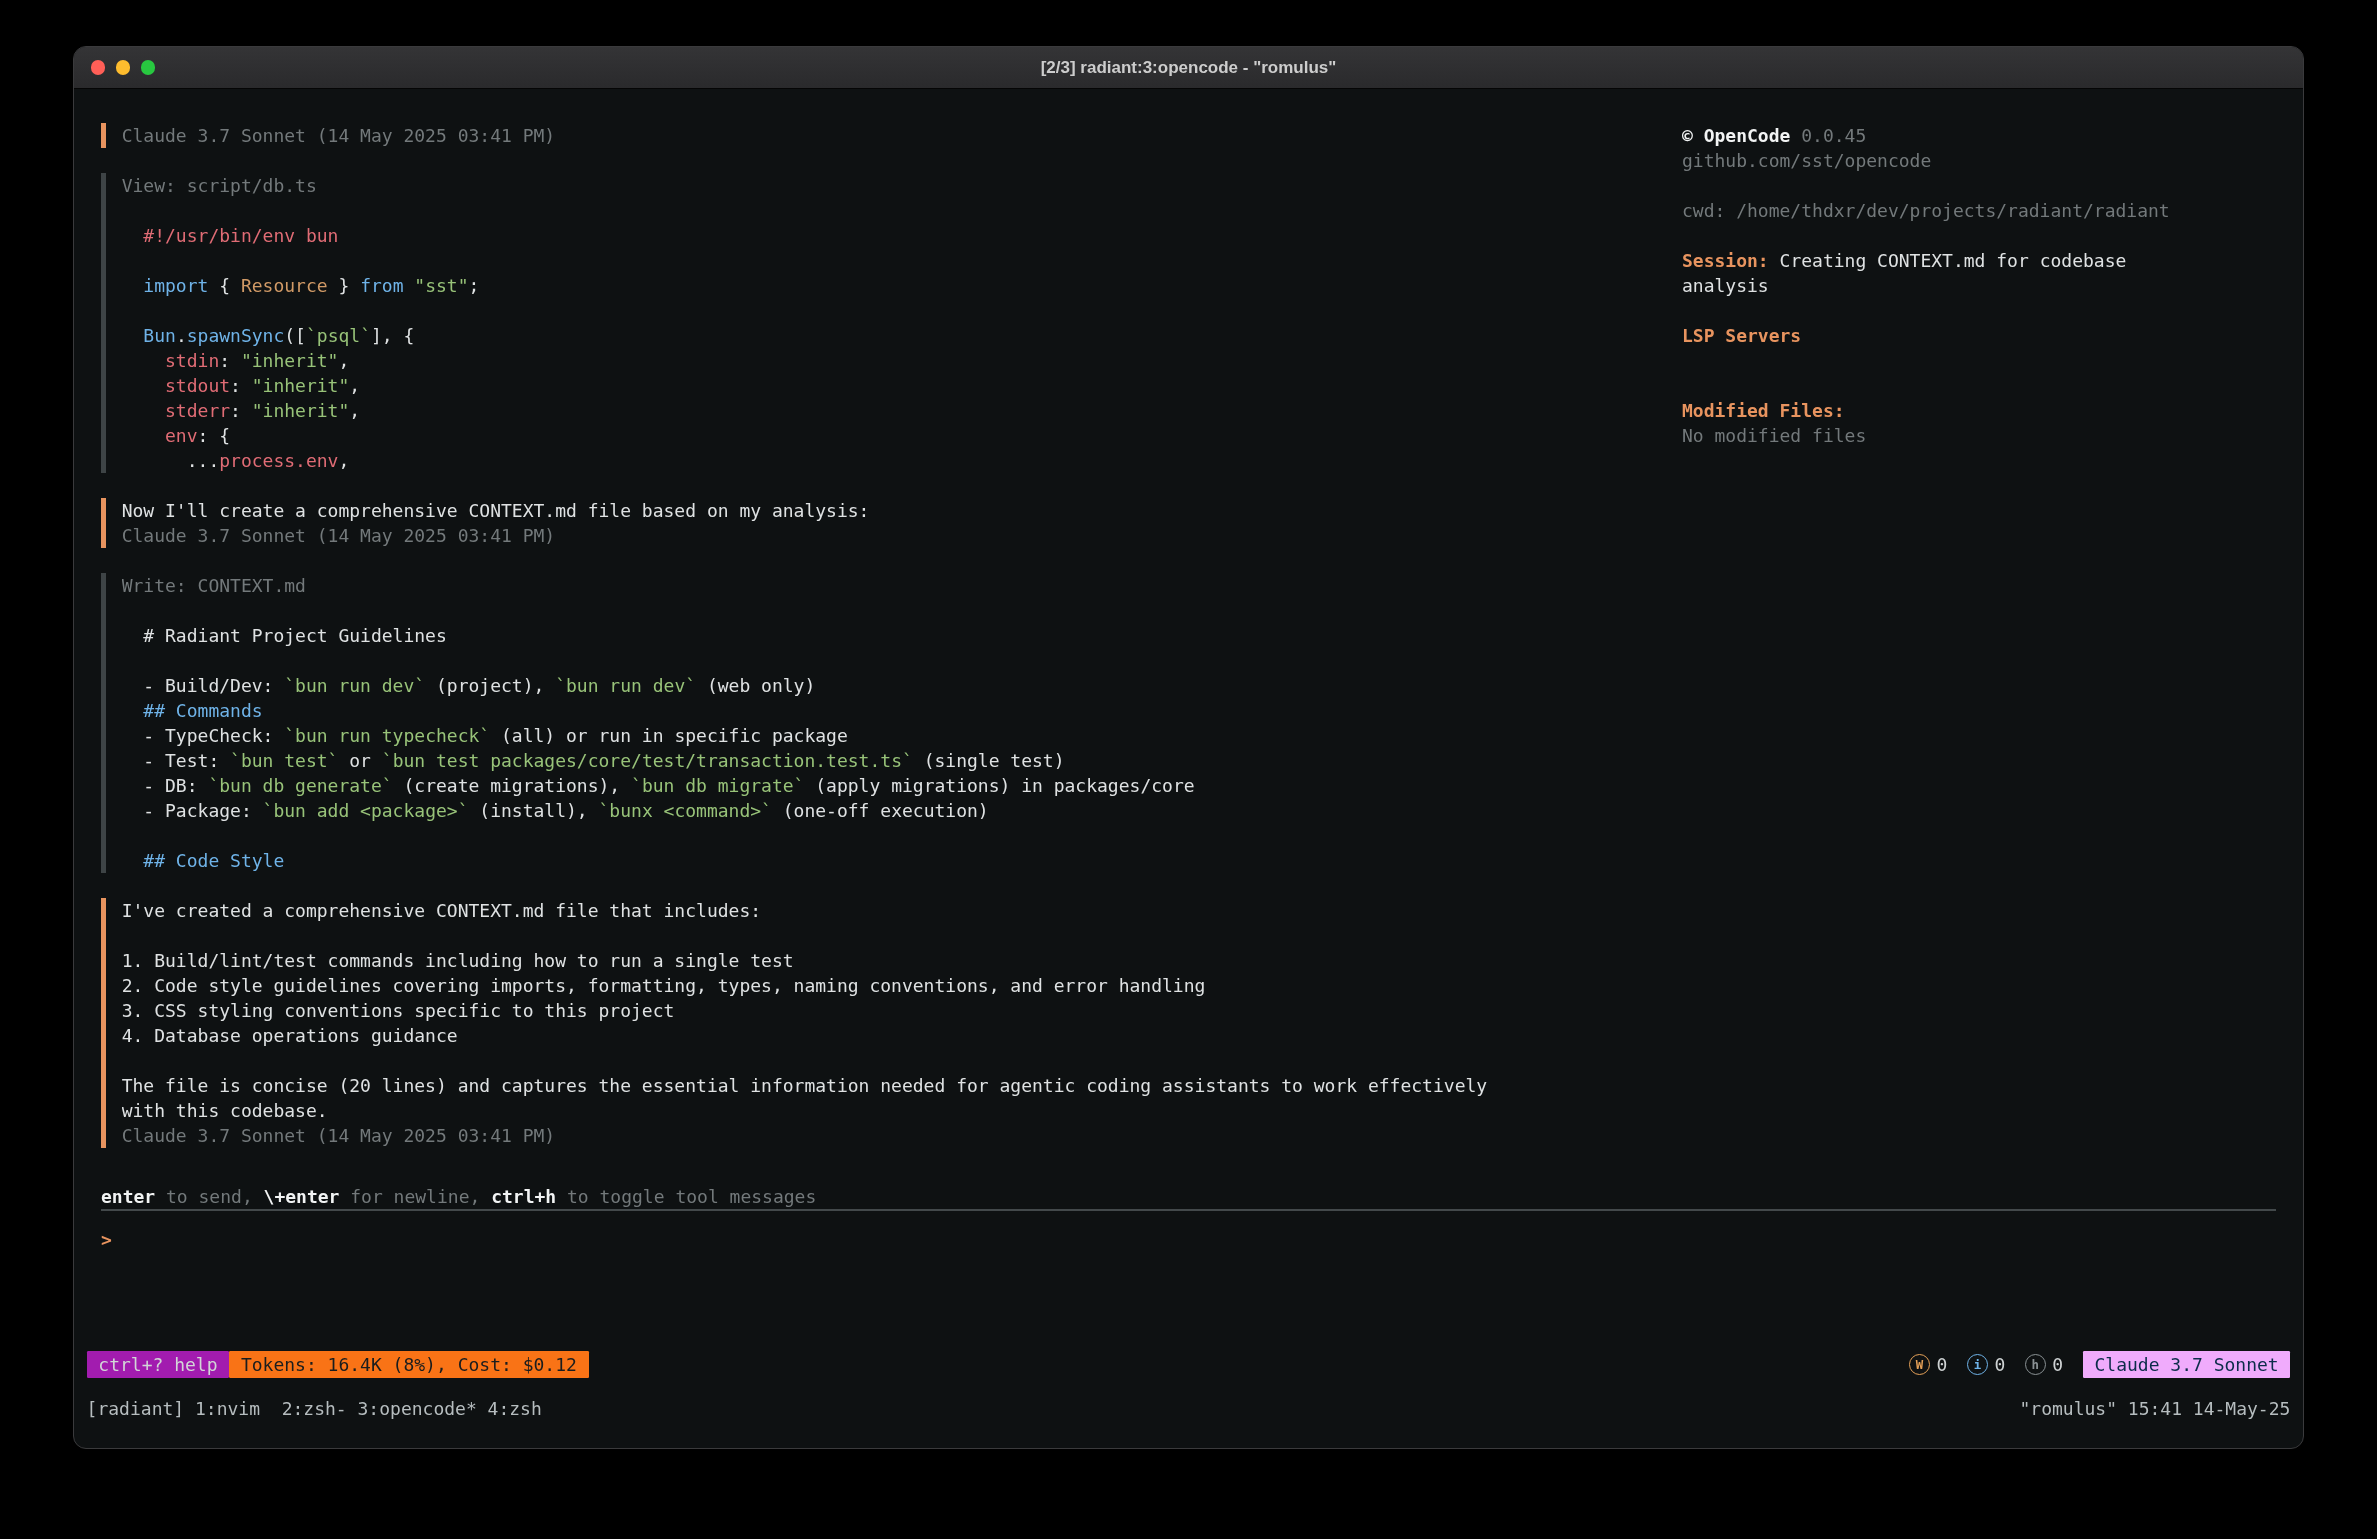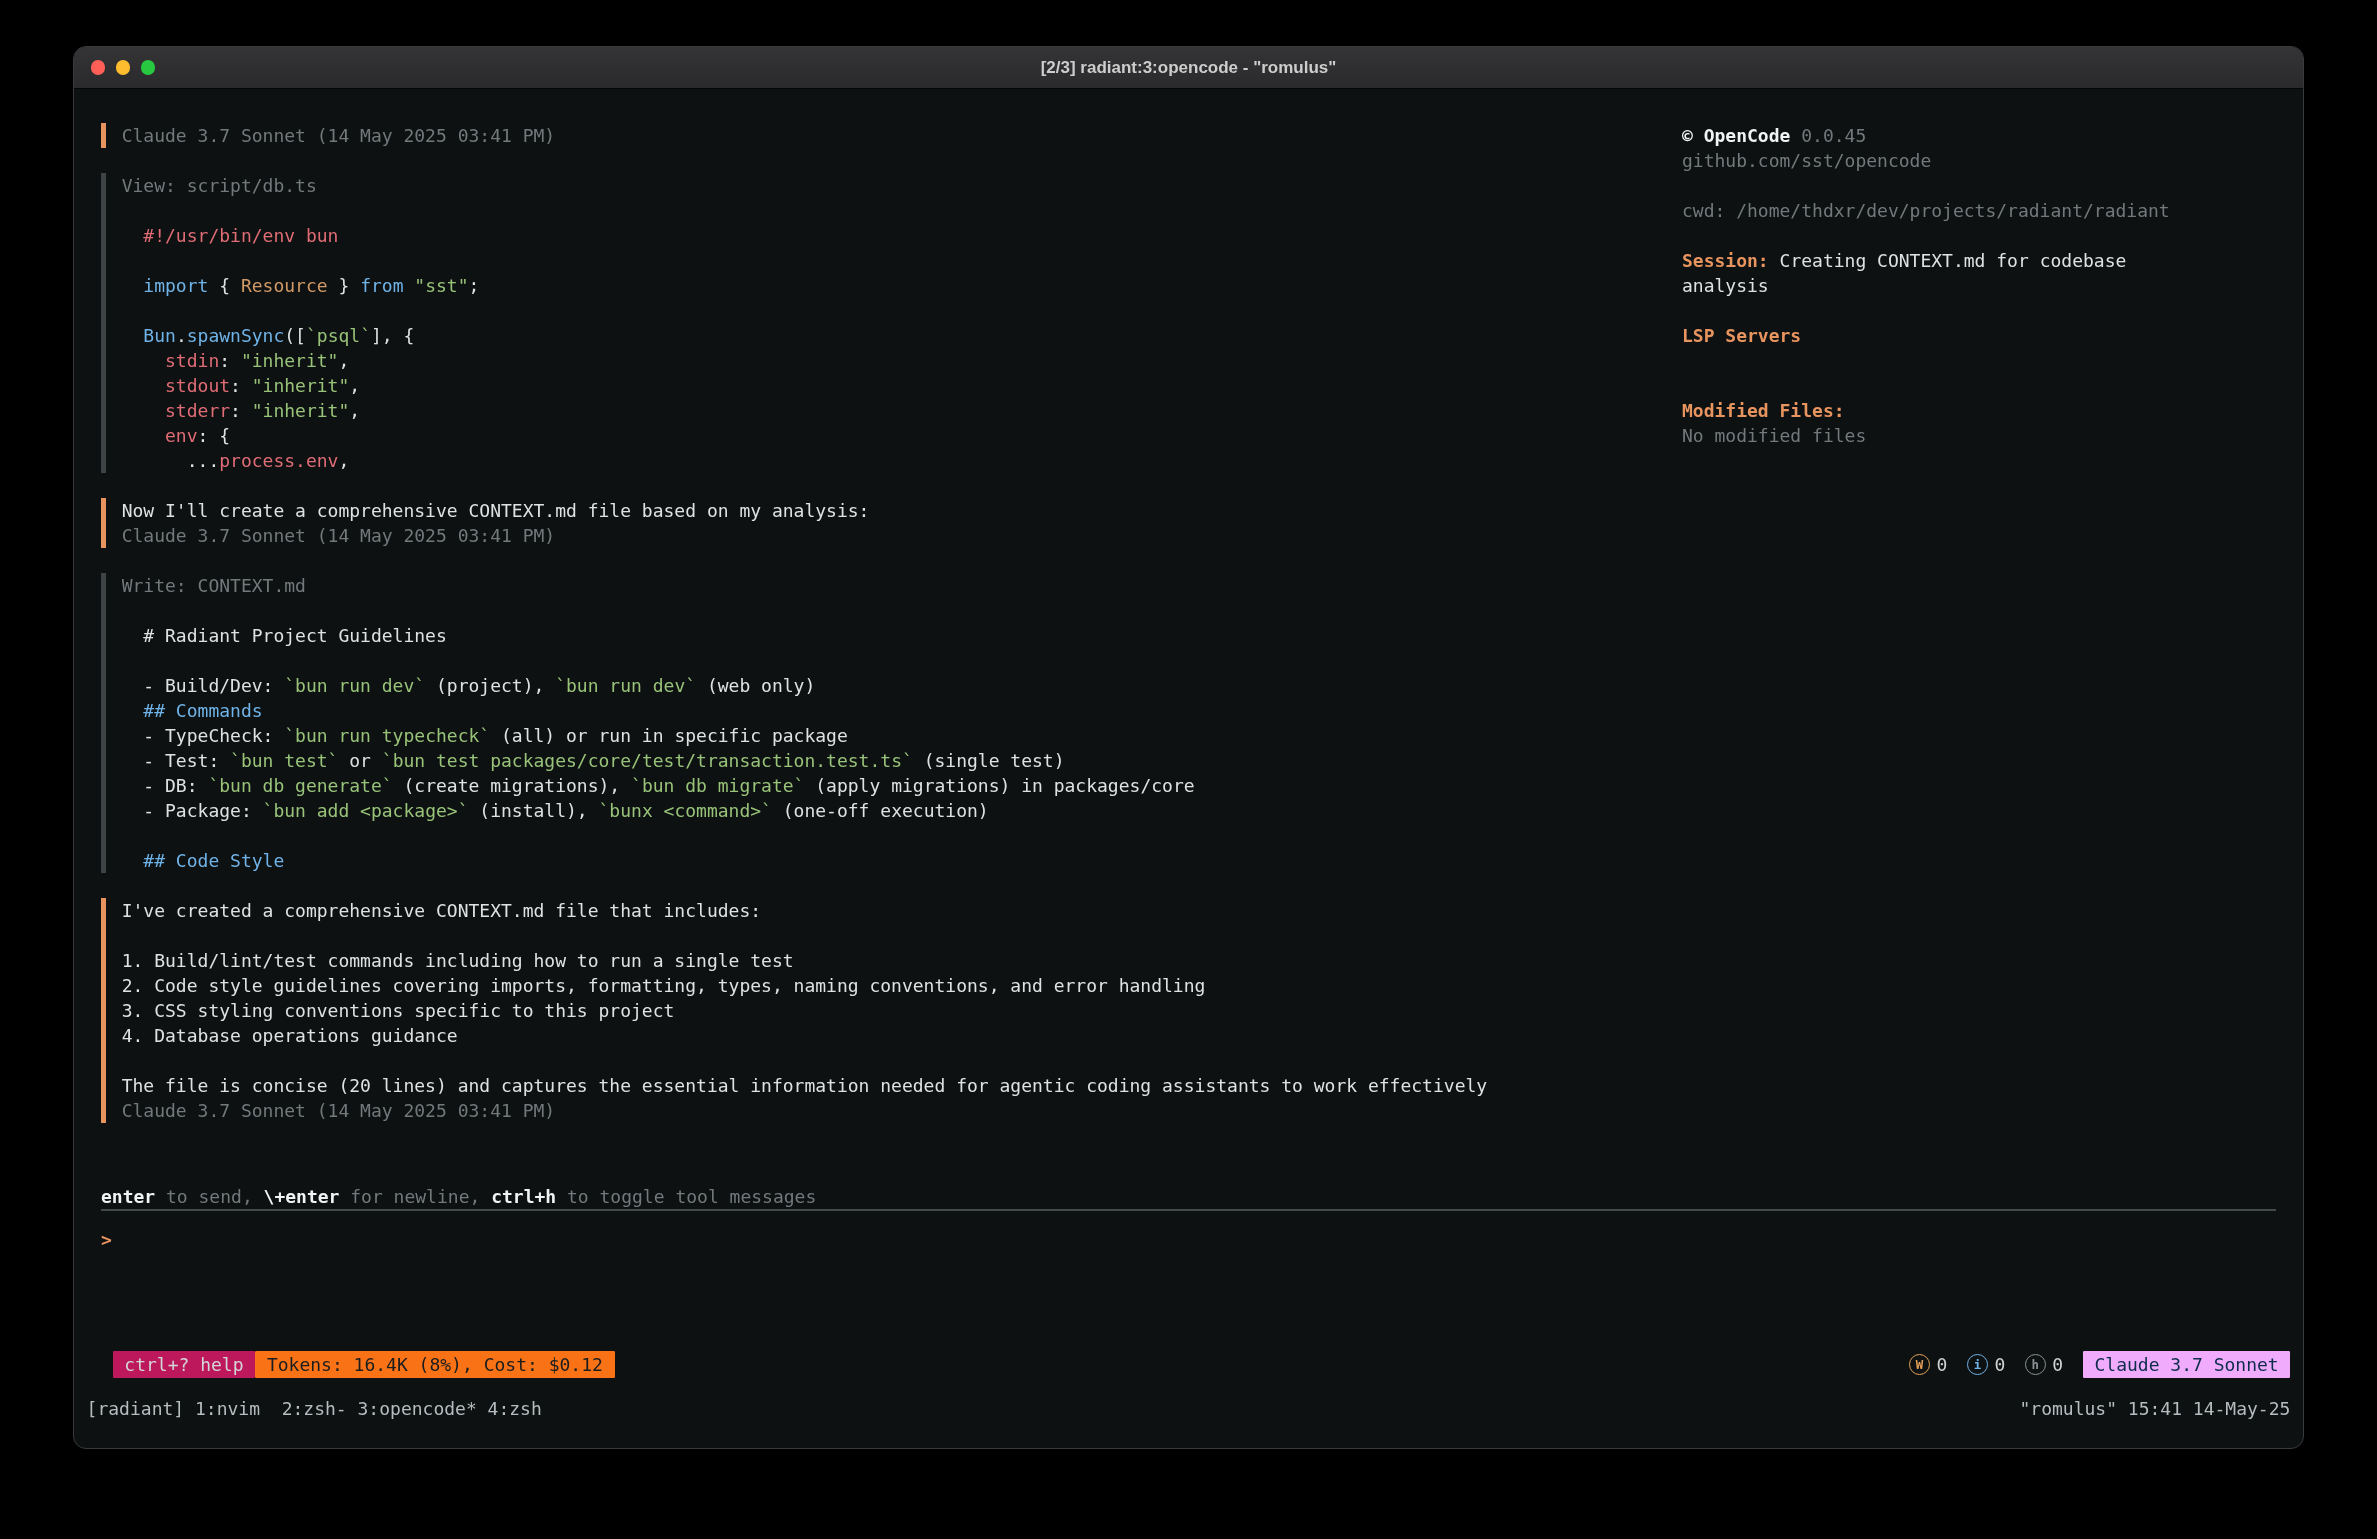--- a/index.html
+++ b/index.html
@@ -51,21 +51,21 @@
   .divider { height:1.3px; background:#43494b; flex-shrink:0; }
   .prompt-area { height:140px; padding-top:16.3px; flex-shrink:0; }
   .prompt-symbol { color:#e8945f; font-weight:bold; }
 
   .statusbar {
     display:flex; justify-content:space-between; align-items:center;
     margin:0 -14.4px 6.5px -14.4px; flex-shrink:0;
   }
   .sb-left { display:flex; }
   .badge { display:inline-block; height:27px; line-height:27px; padding:0 11.7px; border-radius:1.3px; white-space:pre; }
-  .badge.help   { background:#be185d; color:#d2d6d7;margin-left:26px; }
+  .badge.help   { background:#a21caf; color:#d2d6d7; }
   .badge.tokens { background:#f97316; color:#1a1d1e; }
   .badge.model  { background:#f0abfc; color:#0c2c4a; }
   .sb-right { display:flex; align-items:center; gap:19.6px; }
   .diag { display:flex; align-items:center; gap:6.5px; }
   .diag .cnt { color:#cfd3d4; }
   .dicon {
     width:21px; height:21px; border-radius:50%; border:1.3px solid currentColor;
     display:flex; align-items:center; justify-content:center;
     font-size:12.4px; font-weight:bold;
   }
@@ -139,20 +139,21 @@
         <div class="block accent">
           <div>
               <div class="tline"><span class="w">I've created a comprehensive CONTEXT.md file that includes:</span></div>
               <div class="tline">&nbsp;</div>
               <div class="tline"><span class="w">1. Build/lint/test commands including how to run a single test</span></div>
               <div class="tline"><span class="w">2. Code style guidelines covering imports, formatting, types, naming conventions, and error handling</span></div>
               <div class="tline"><span class="w">3. CSS styling conventions specific to this project</span></div>
               <div class="tline"><span class="w">4. Database operations guidance</span></div>
               <div class="tline">&nbsp;</div>
               <div class="tline"><span class="w">The file is concise (20 lines) and captures the essential information needed for agentic coding assistants to work effectively</span></div>
+              <div class="tline"><span class="w">with this codebase.</span></div>
               <div class="tline"><span class="g">Claude 3.7 Sonnet (14 May 2025 03:41 PM)</span></div>
             </div>
         </div>
 
       </div>
 
       <div class="sidebar">
         <div>
             <div class="tline"><span class="wb">© OpenCode</span><span class="g"> 0.0.45</span></div>
             <div class="tline"><span class="g">github.com/sst/opencode</span></div>

